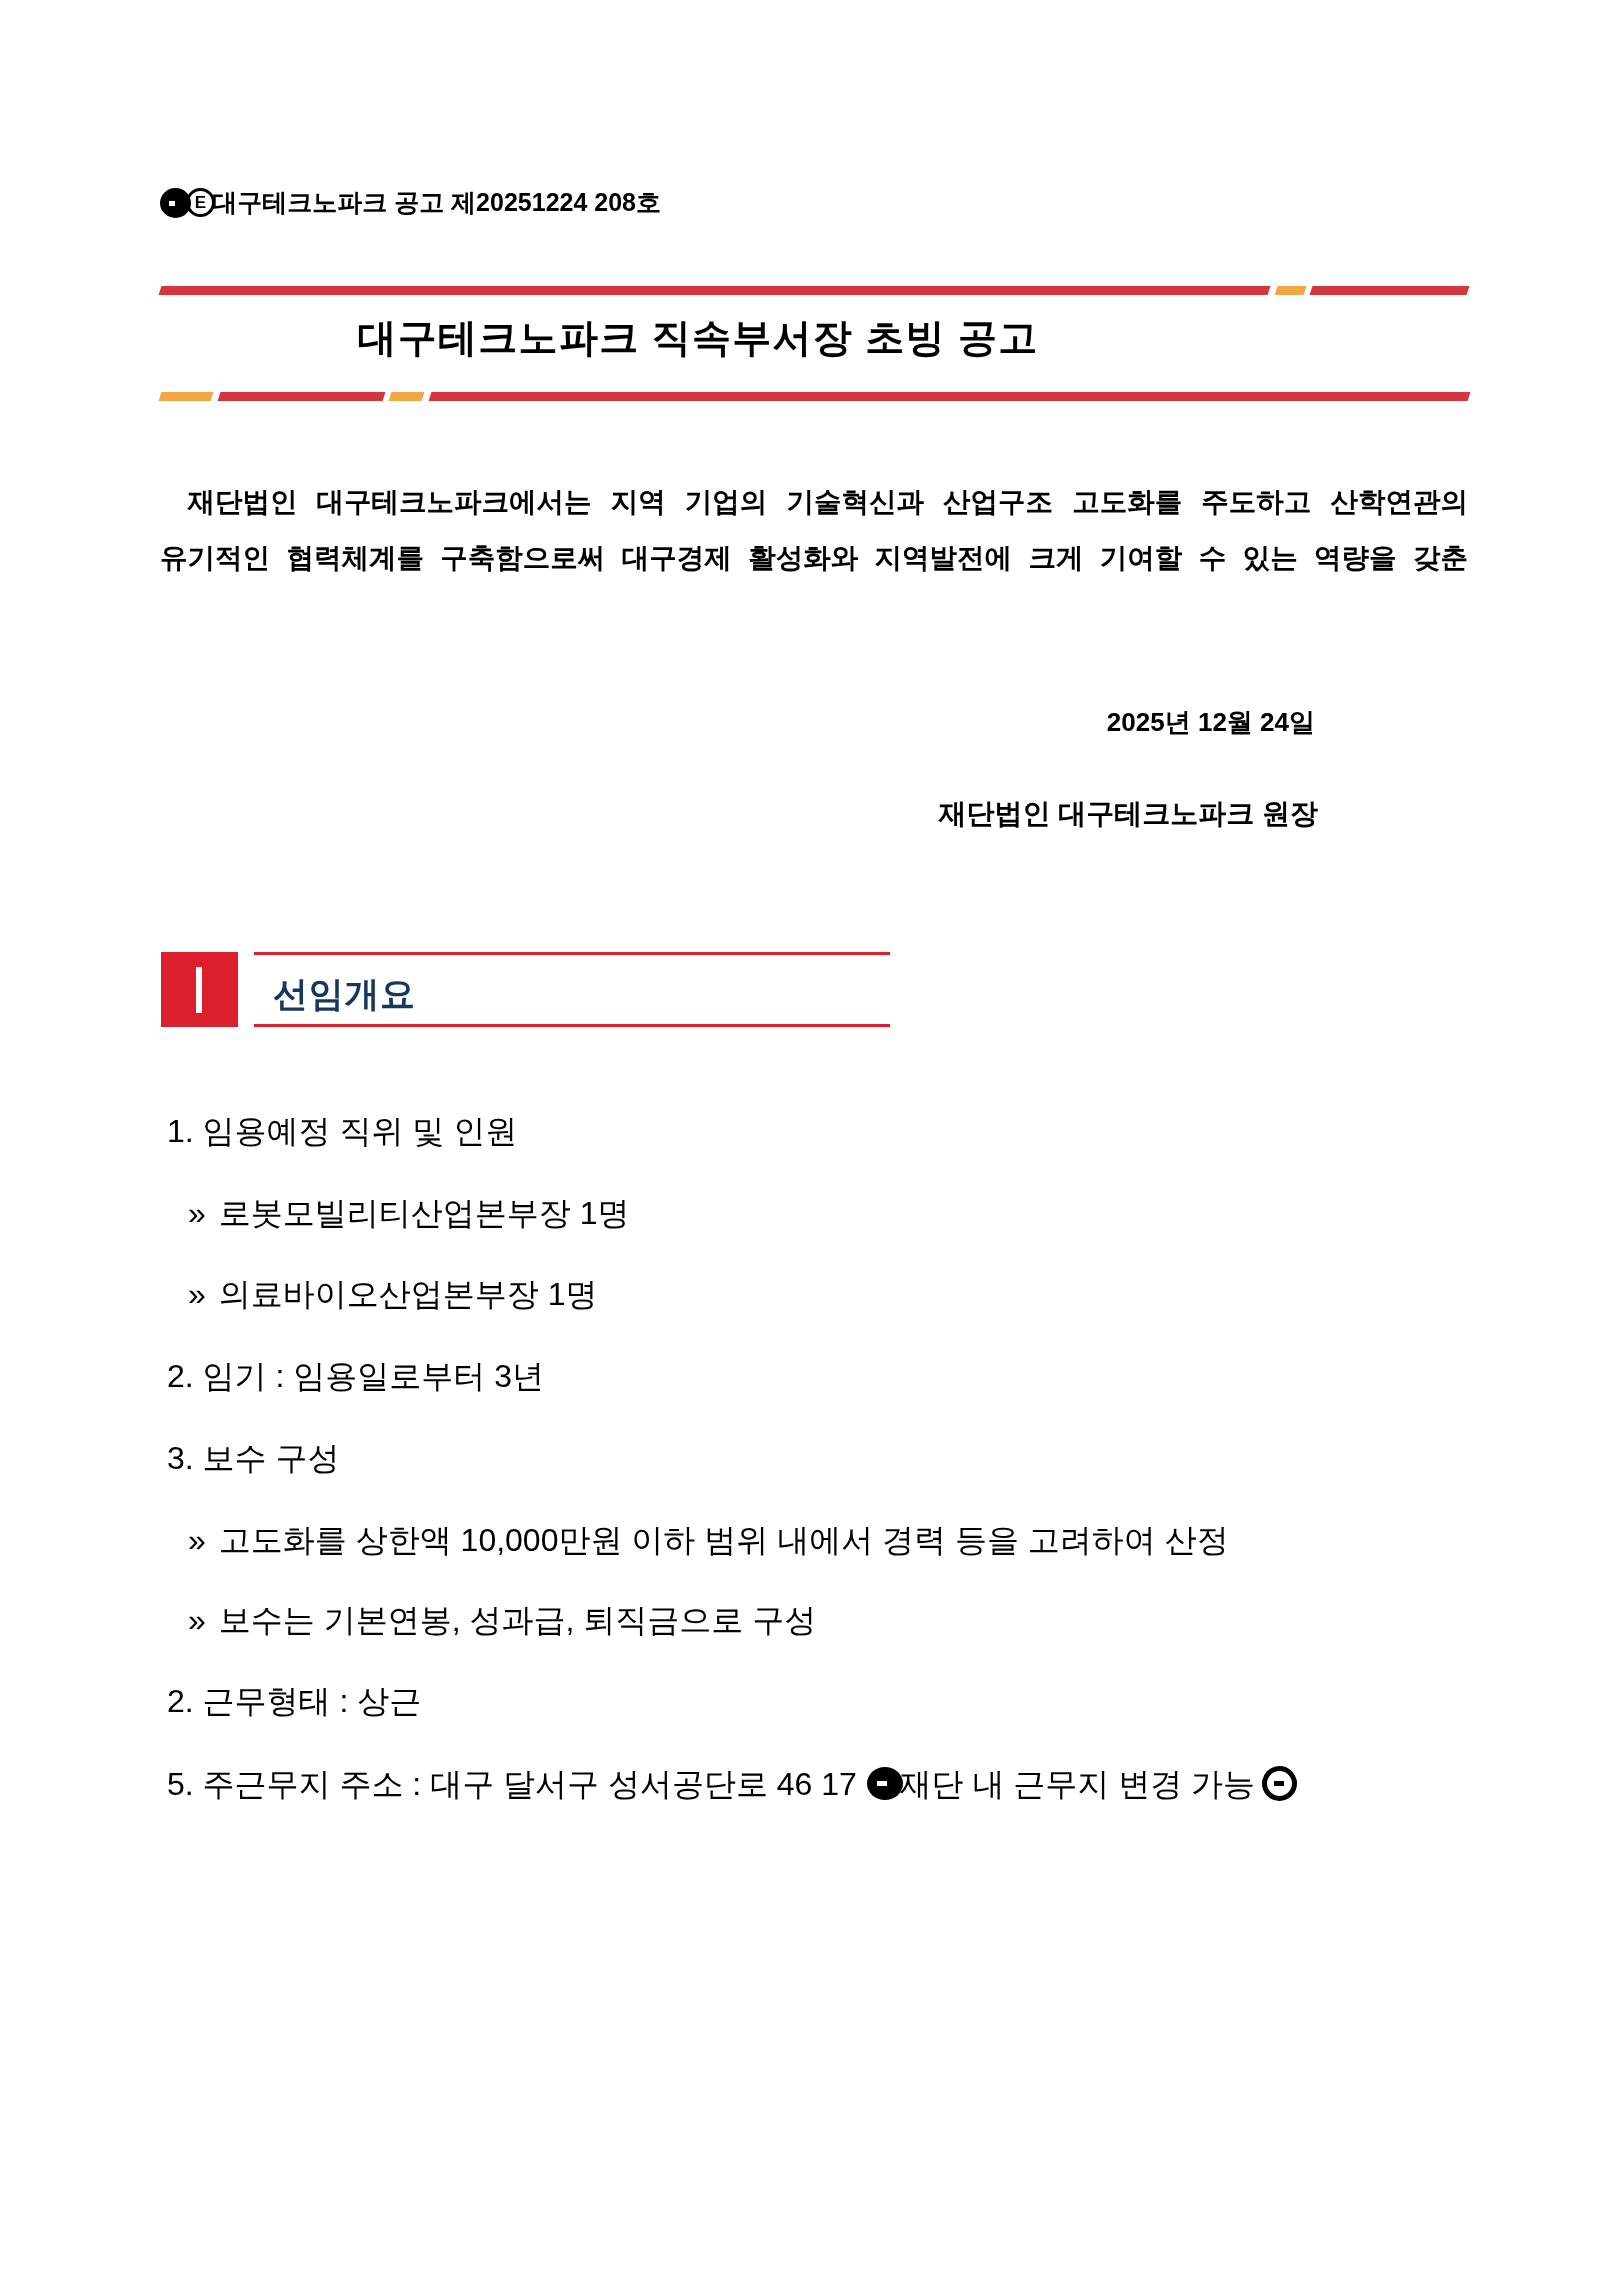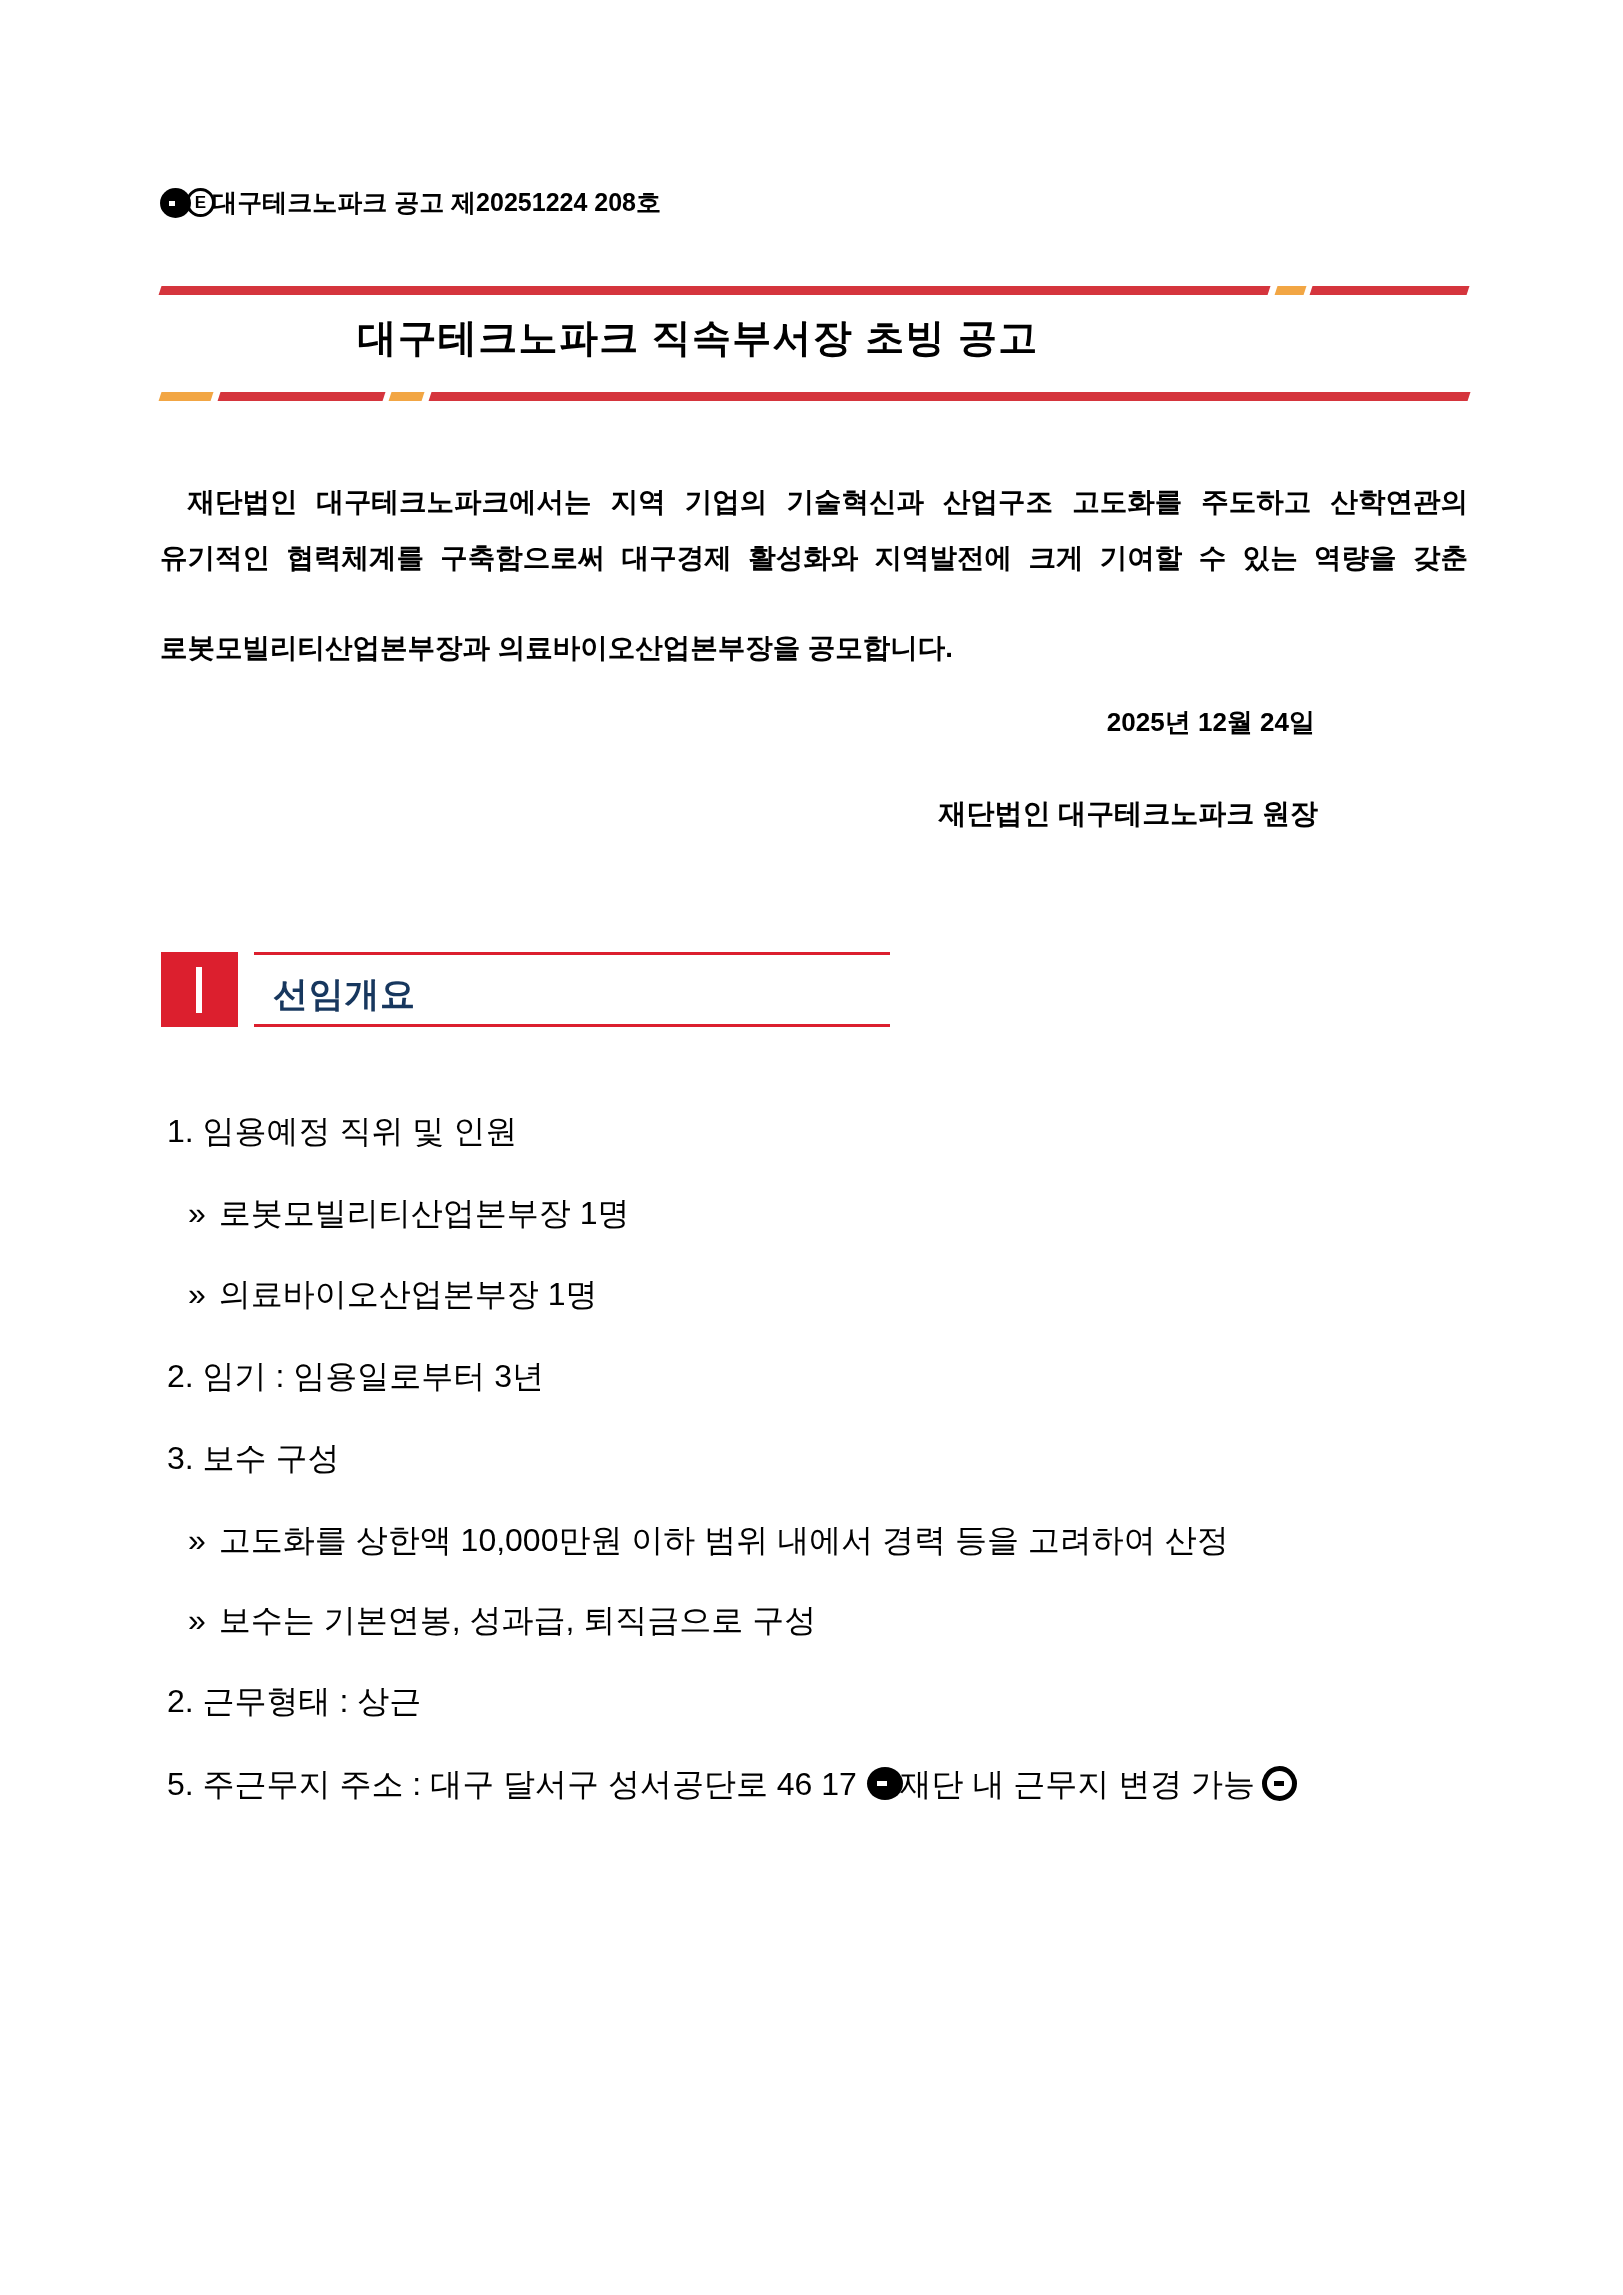--- a/index.html
+++ b/index.html
@@ -84,21 +84,20 @@
     <div class="gap"></div>
     <div class="seg red" style="width:165px"></div>
     <div class="gap"></div>
     <div class="seg orange" style="width:33px"></div>
     <div class="gap"></div>
     <div class="seg red grow"></div>
   </div>
 
   <div class="jline indent l1">재단법인 대구테크노파크에서는 지역 기업의 기술혁신과 산업구조 고도화를 주도하고 산학연관의</div>
   <div class="jline l2">유기적인 협력체계를 구축함으로써 대구경제 활성화와 지역발전에 크게 기여할 수 있는 역량을 갖춘</div>
-  <div class="pline l3">로봇모빌리티산업본부장과 의료바이오산업본부장을 공모합니다.</div>
 
   <div class="date">2025년 12월 24일</div>
   <div class="signer">재단법인 대구테크노파크 원장</div>
 
   <div class="sec-box">
     <div class="sec-numeral"></div>
   </div>
   <div class="sec-rules"></div>
   <div class="sec-title">선임개요</div>
 

